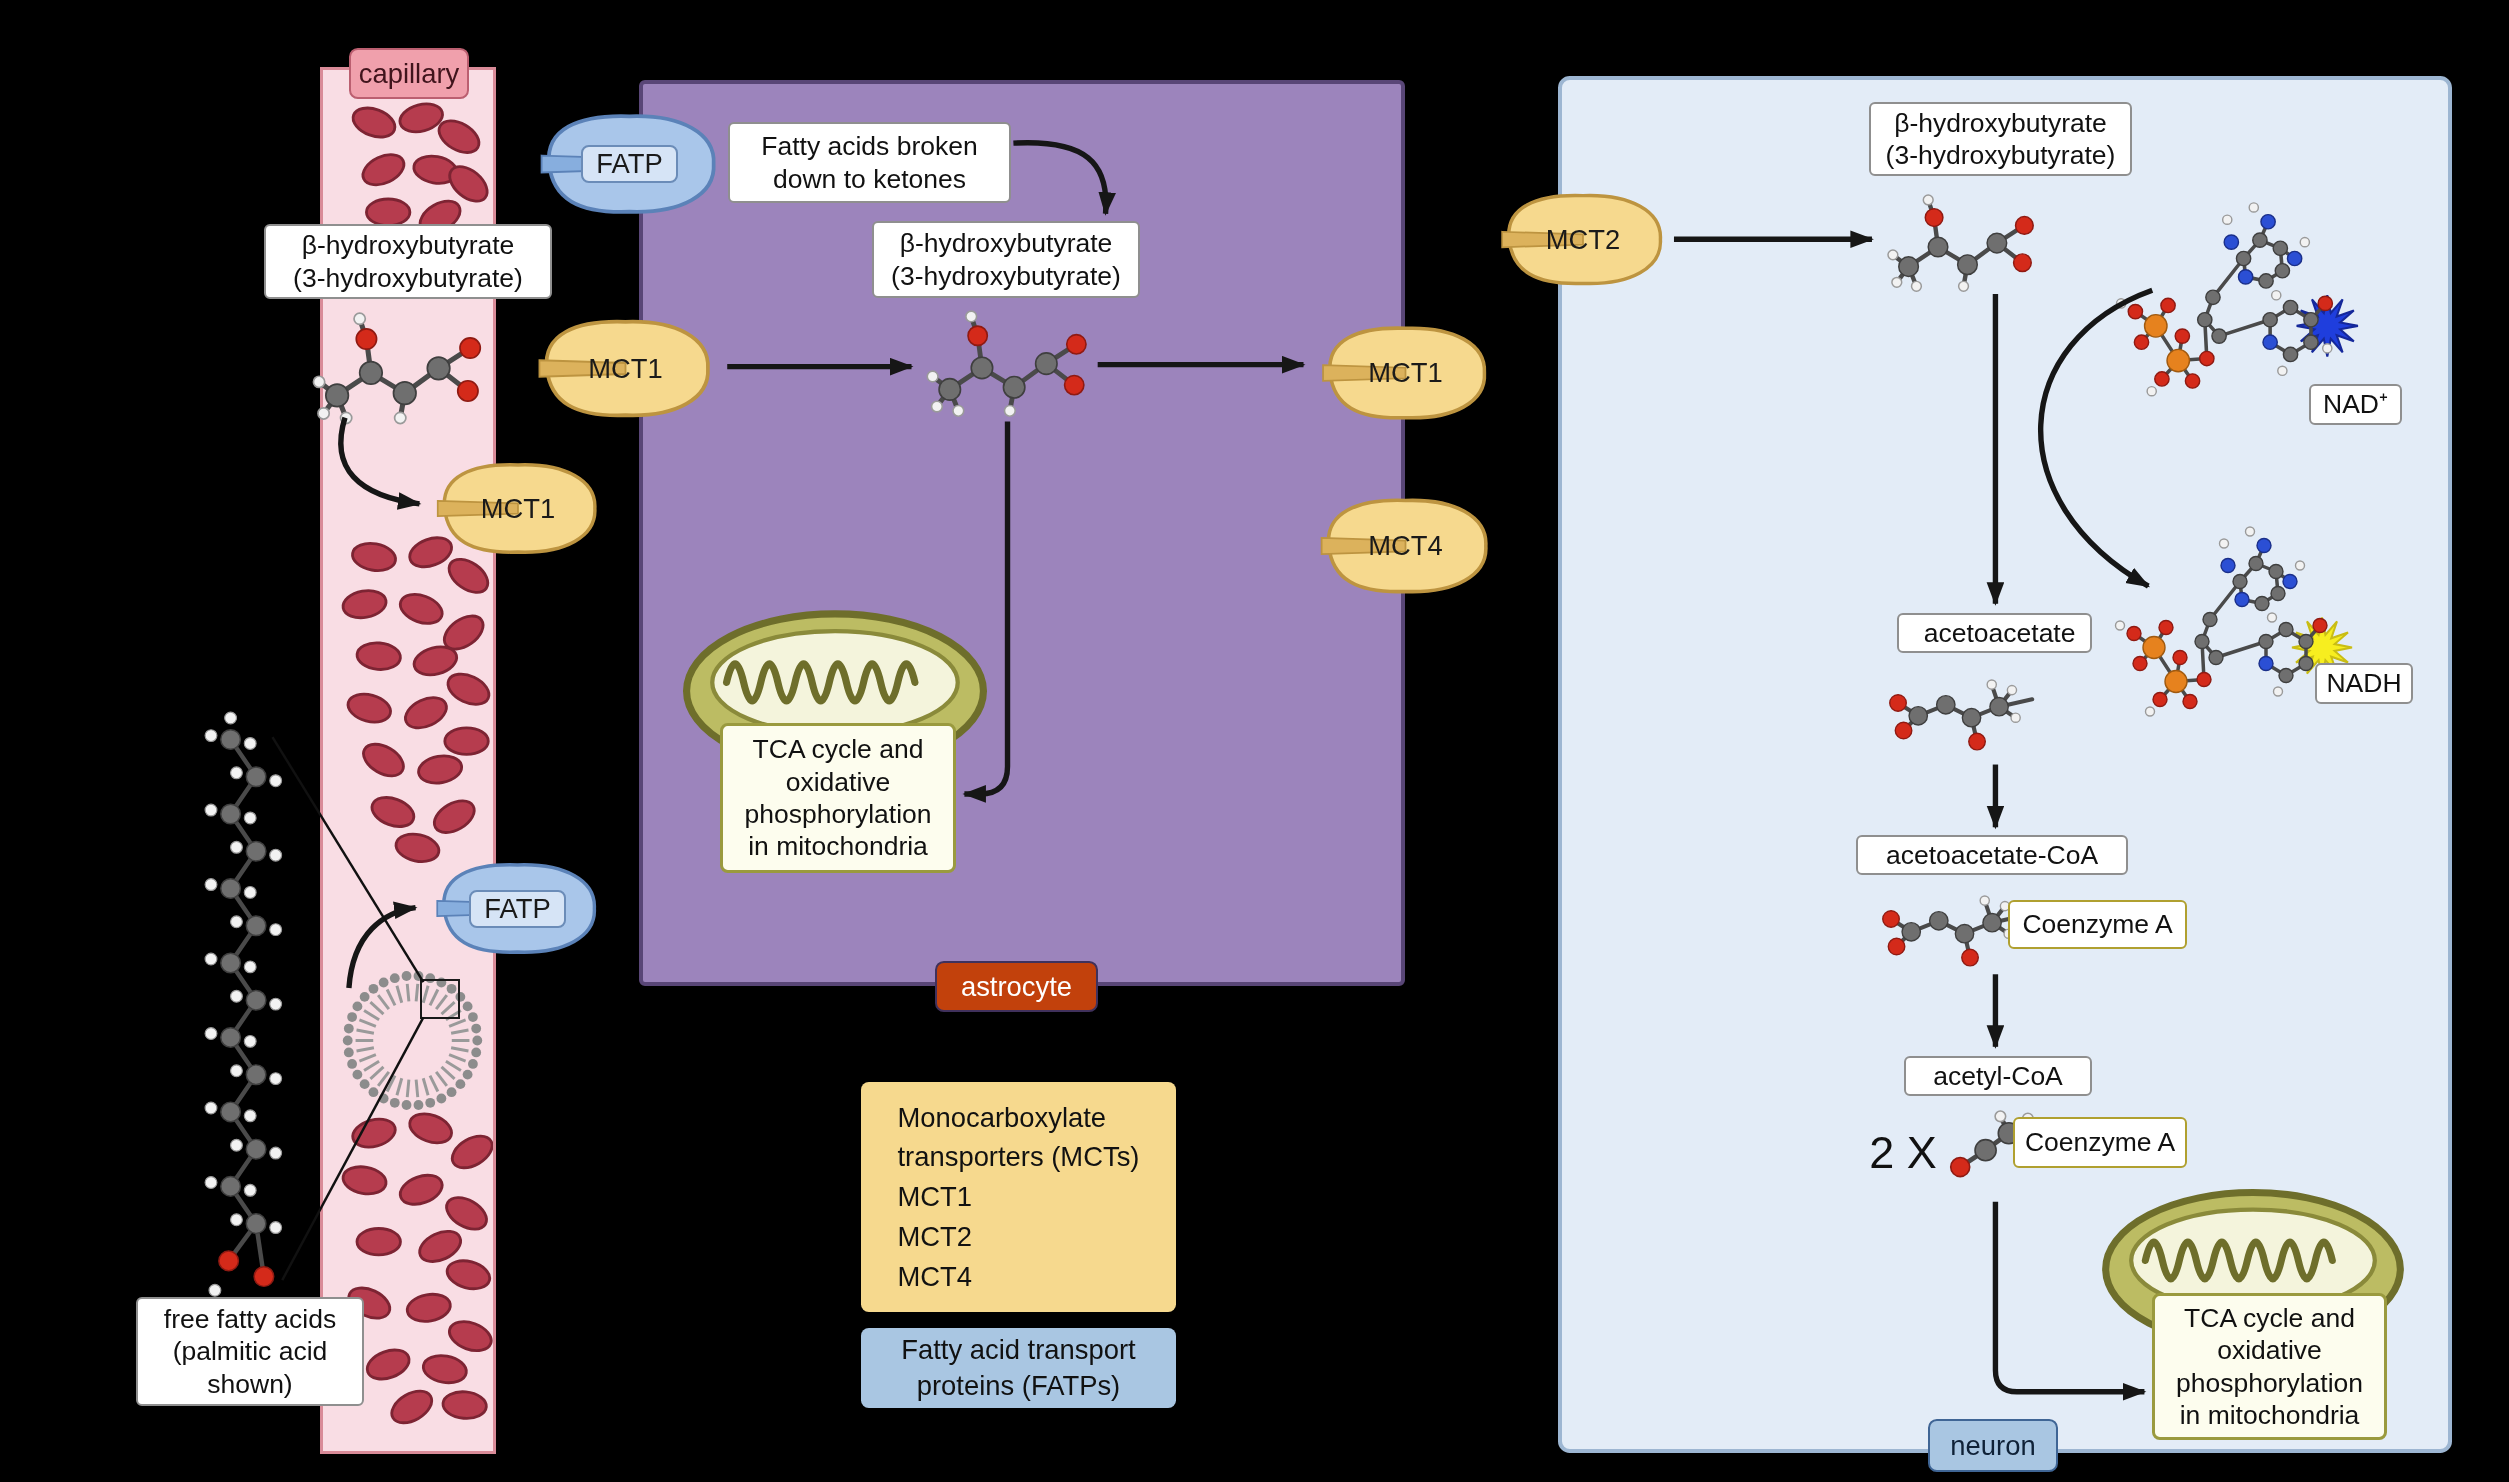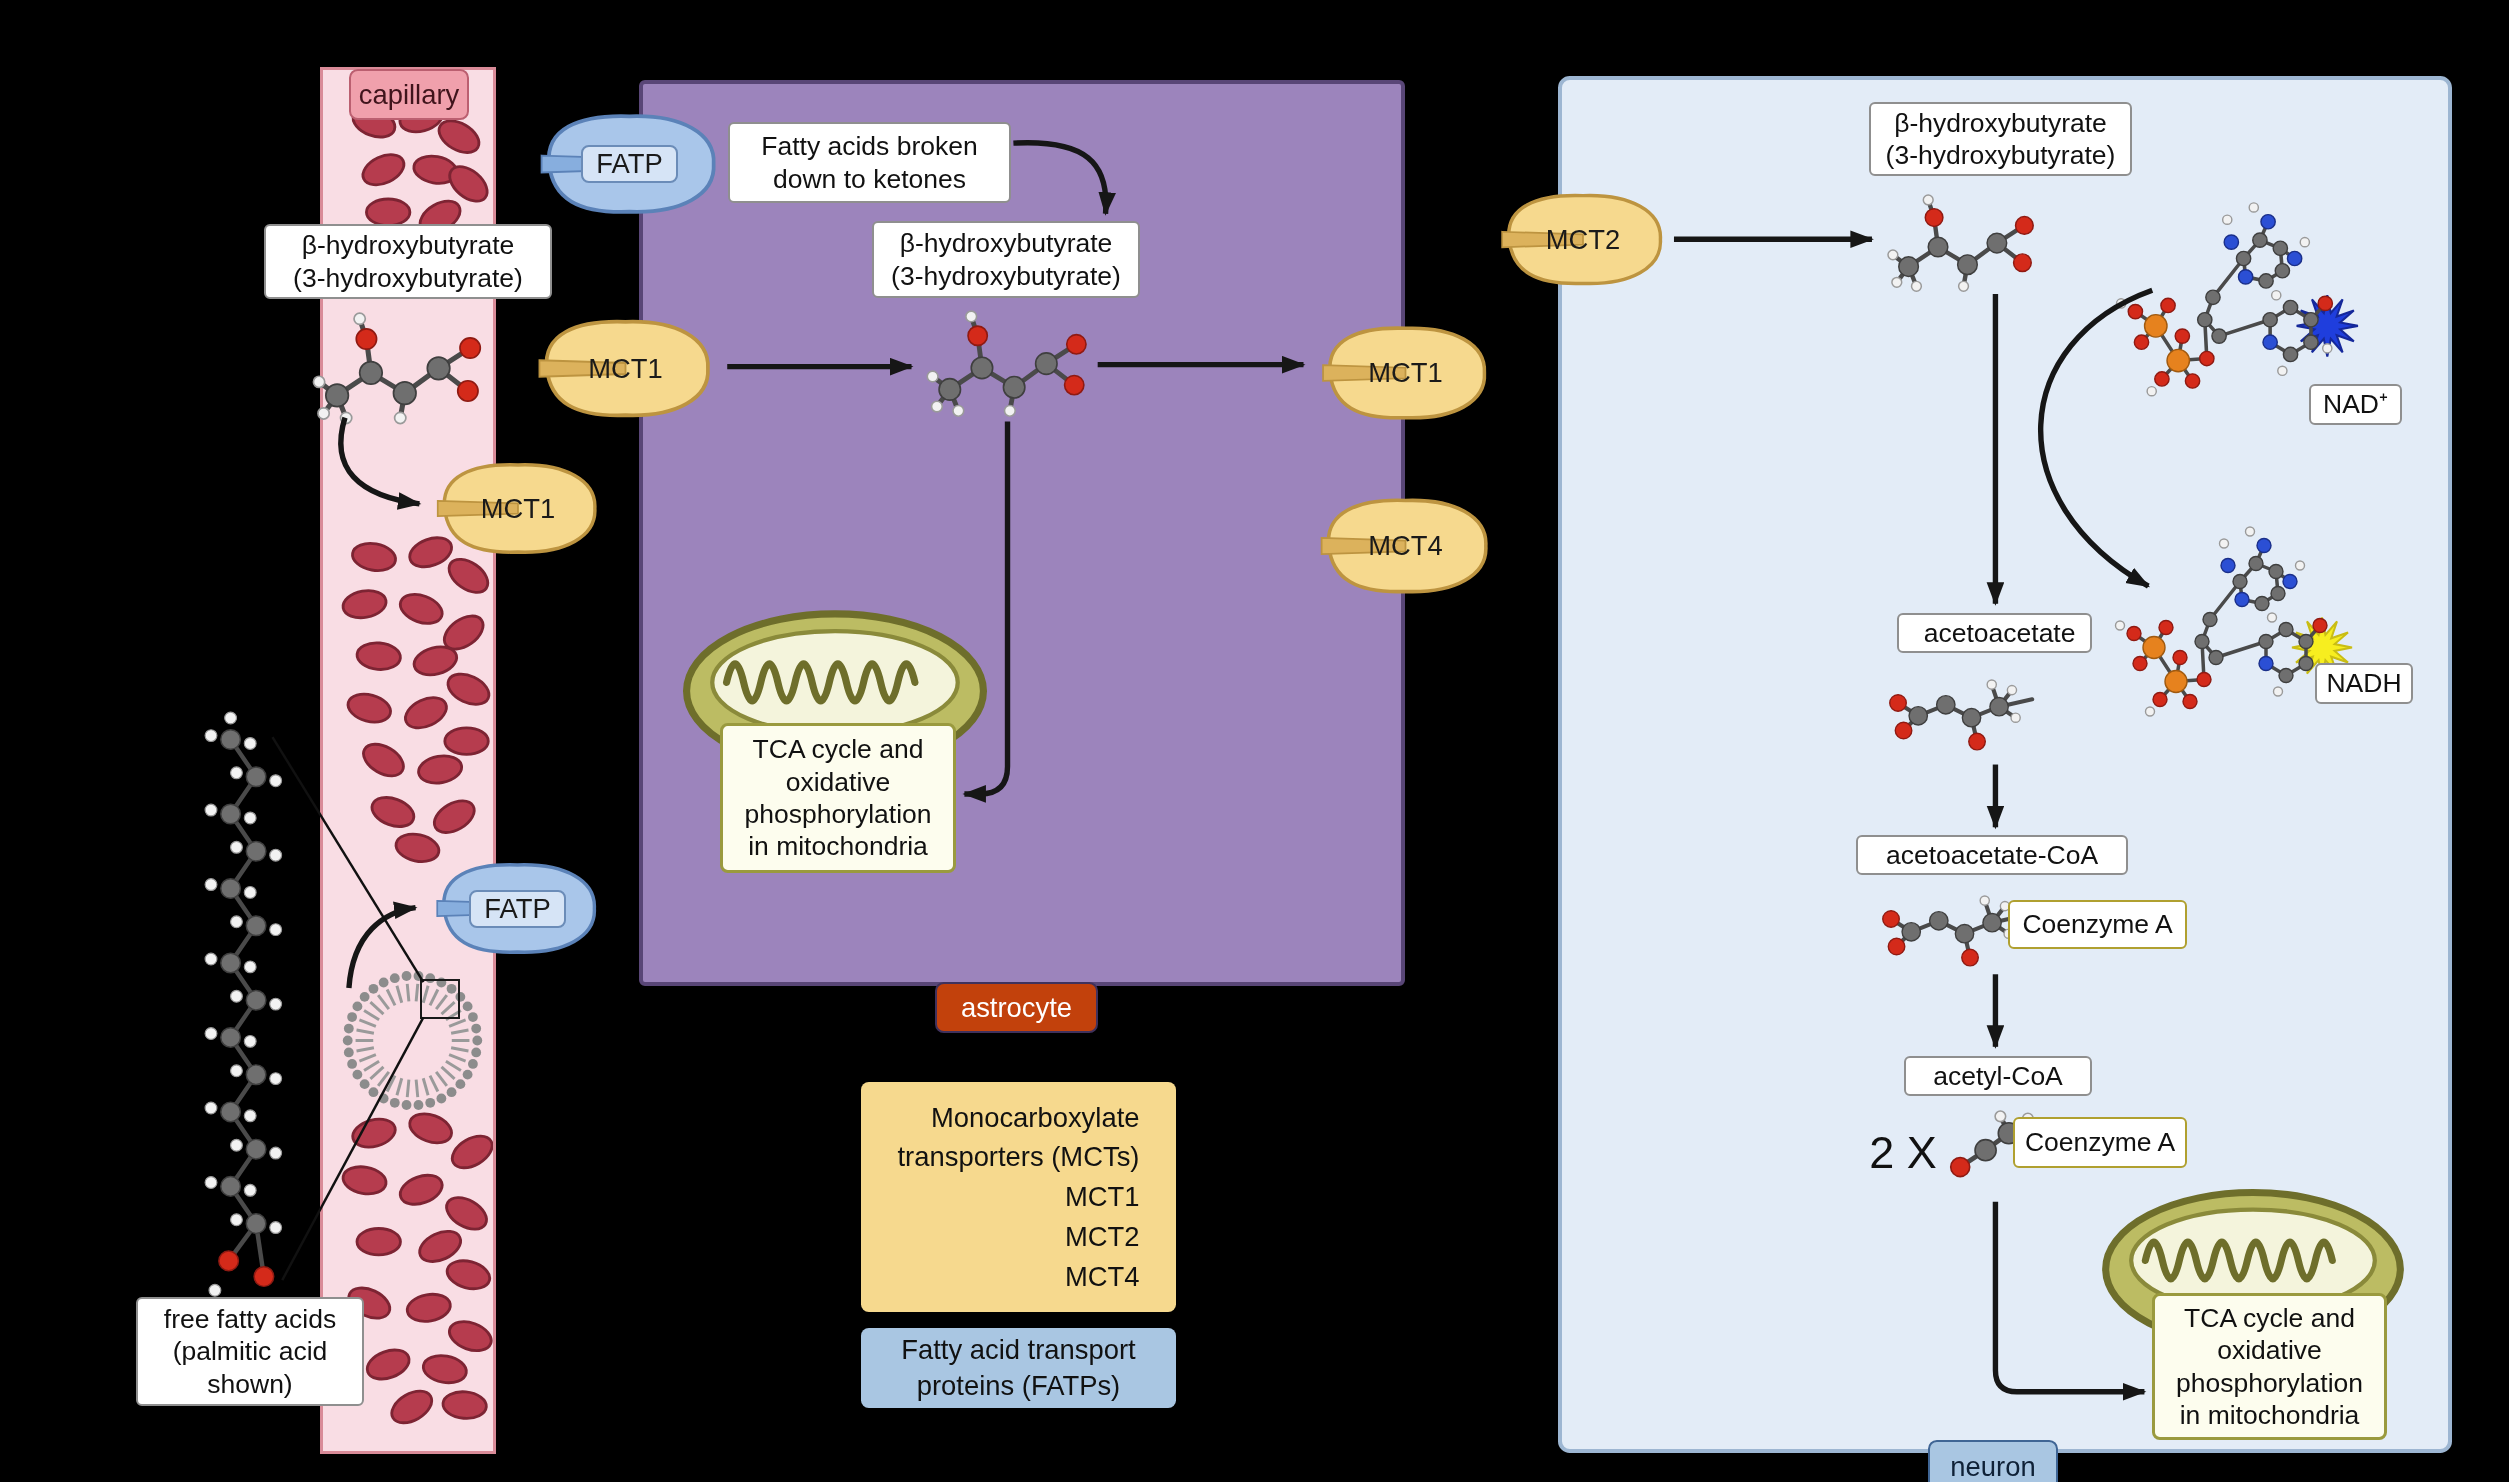--- a/index.html
+++ b/index.html
@@ -5,37 +5,37 @@
   html,body{margin:0;padding:0;background:#000;}
   body{width:2509px;height:1483px;position:relative;overflow:hidden;
        font-family:"Liberation Sans",sans-serif;color:#111;}
   .abs{position:absolute;box-sizing:border-box;}
   .box{position:absolute;box-sizing:border-box;background:#fff;border:2.5px solid #8f8f8f;
        border-radius:5.9px;display:flex;align-items:center;justify-content:center;
        text-align:center;white-space:pre-line;font-size:26.5px;line-height:1.22;padding:3.9px 9.8px;}
   .tca{border:3.4px solid #9a9a3e;background:#fdfdee;border-radius:7.8px;}
   .coa{border:2.9px solid #b0a030;border-radius:5.9px;}
   .region-label{position:absolute;box-sizing:border-box;display:flex;align-items:center;
-       justify-content:center;font-size:27.4px;border-radius:8.8px;margin-top:21px;}
+       justify-content:center;font-size:27.4px;border-radius:8.8px;}
   
   #capillary-strip{left:320px;top:67px;width:176px;height:1387px;background:#f9dde4;
        border:3.9px solid #d98b98;}
   #astrocyte-rect{left:639px;top:80px;width:766px;height:906px;background:#9c84bc;
        border:4.9px solid #594677;border-radius:5.9px;}
   #neuron-rect{left:1558px;top:76px;width:894px;height:1377px;background:#e3ecf7;
        border:4.9px solid #9db6d2;border-radius:11.8px;}
   #capillary-label{left:349px;top:48px;width:120px;height:51px;background:#f0a0ac;
        border:2.9px solid #bb5f70;color:#40141c;}
   #astrocyte-label{left:935px;top:961px;width:163px;height:51px;background:#c2410c;
        border:2.9px solid #40315c;color:#fff;}
   #neuron-label{left:1928px;top:1419px;width:130px;height:53px;background:#a9c6e2;
        border:2.9px solid #3f6595;color:#0f2137;}
   
   #legend-mct{left:861px;top:1082px;width:315px;height:230px;background:#f6d98e;border-radius:7.8px;
-       display:flex;align-items:center;justify-content:center;text-align:right;
+       display:flex;align-items:center;justify-content:center;text-align:left;
        white-space:pre-line;font-size:27.4px;line-height:1.45;position:absolute;}
   #legend-fatp{left:861px;top:1328px;width:315px;height:80px;background:#a9c6e2;border-radius:7.8px;
        display:flex;align-items:center;justify-content:center;text-align:center;
        white-space:pre-line;font-size:27.4px;line-height:1.3;position:absolute;}
   
   .blob{position:absolute;}
   .blob svg{width:100%;height:100%;display:block;overflow:visible;}
   .blob .blob-label{position:absolute;inset:0;display:flex;align-items:center;
        justify-content:center;font-size:27.4px;color:#1a1a1a;}
   .chip{background:#d6e4f6;border:2.9px solid #6b8cb8;border-radius:7.8px;padding:1px 13.7px;}

